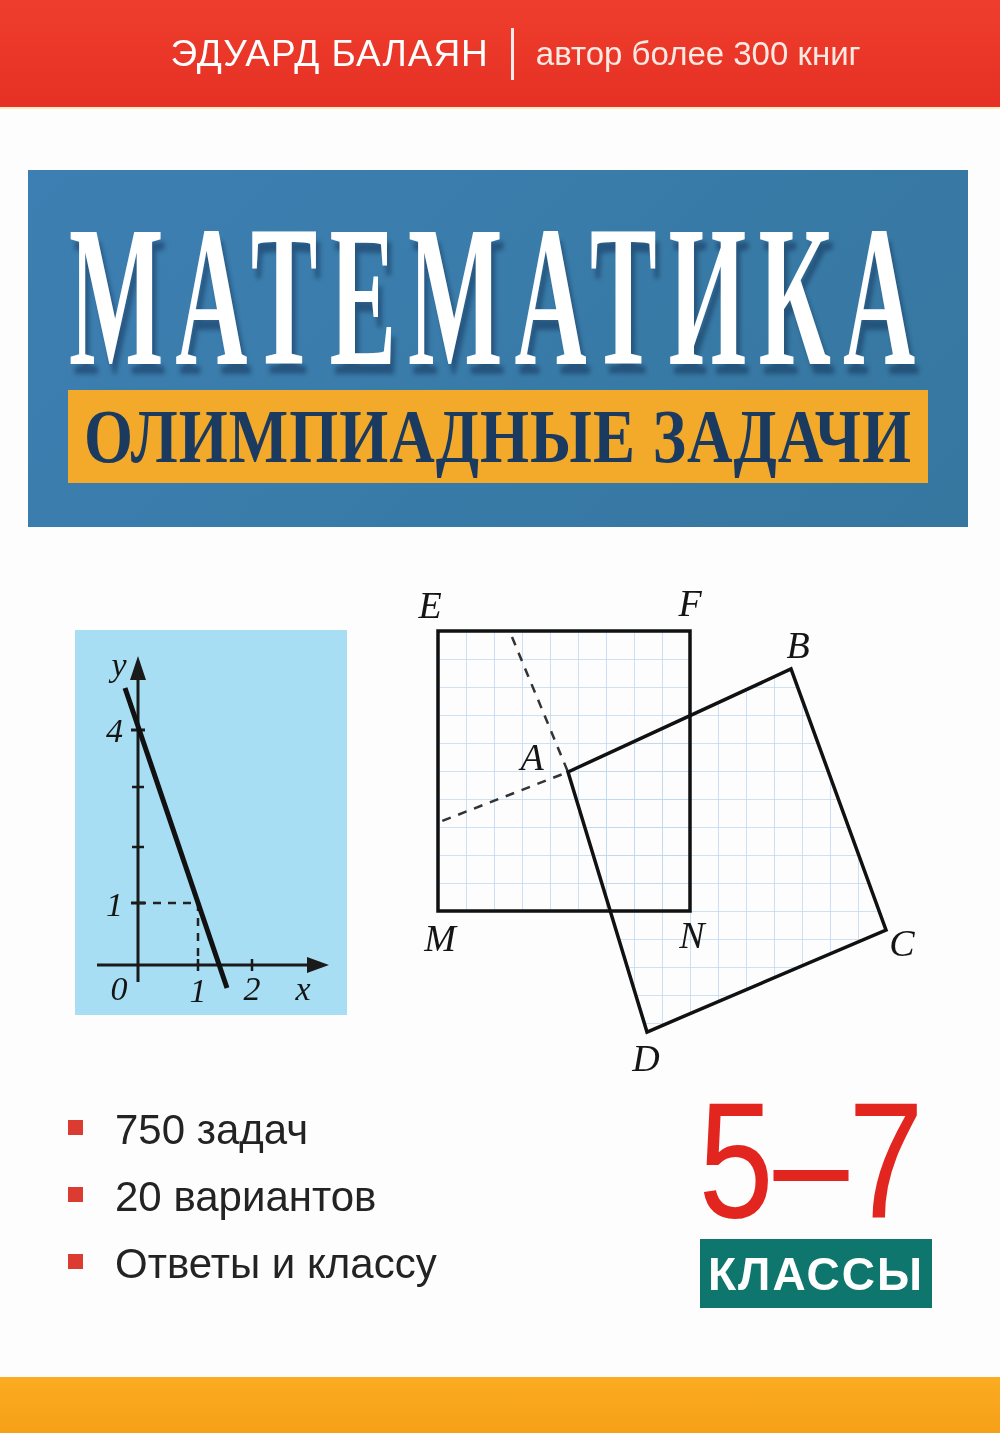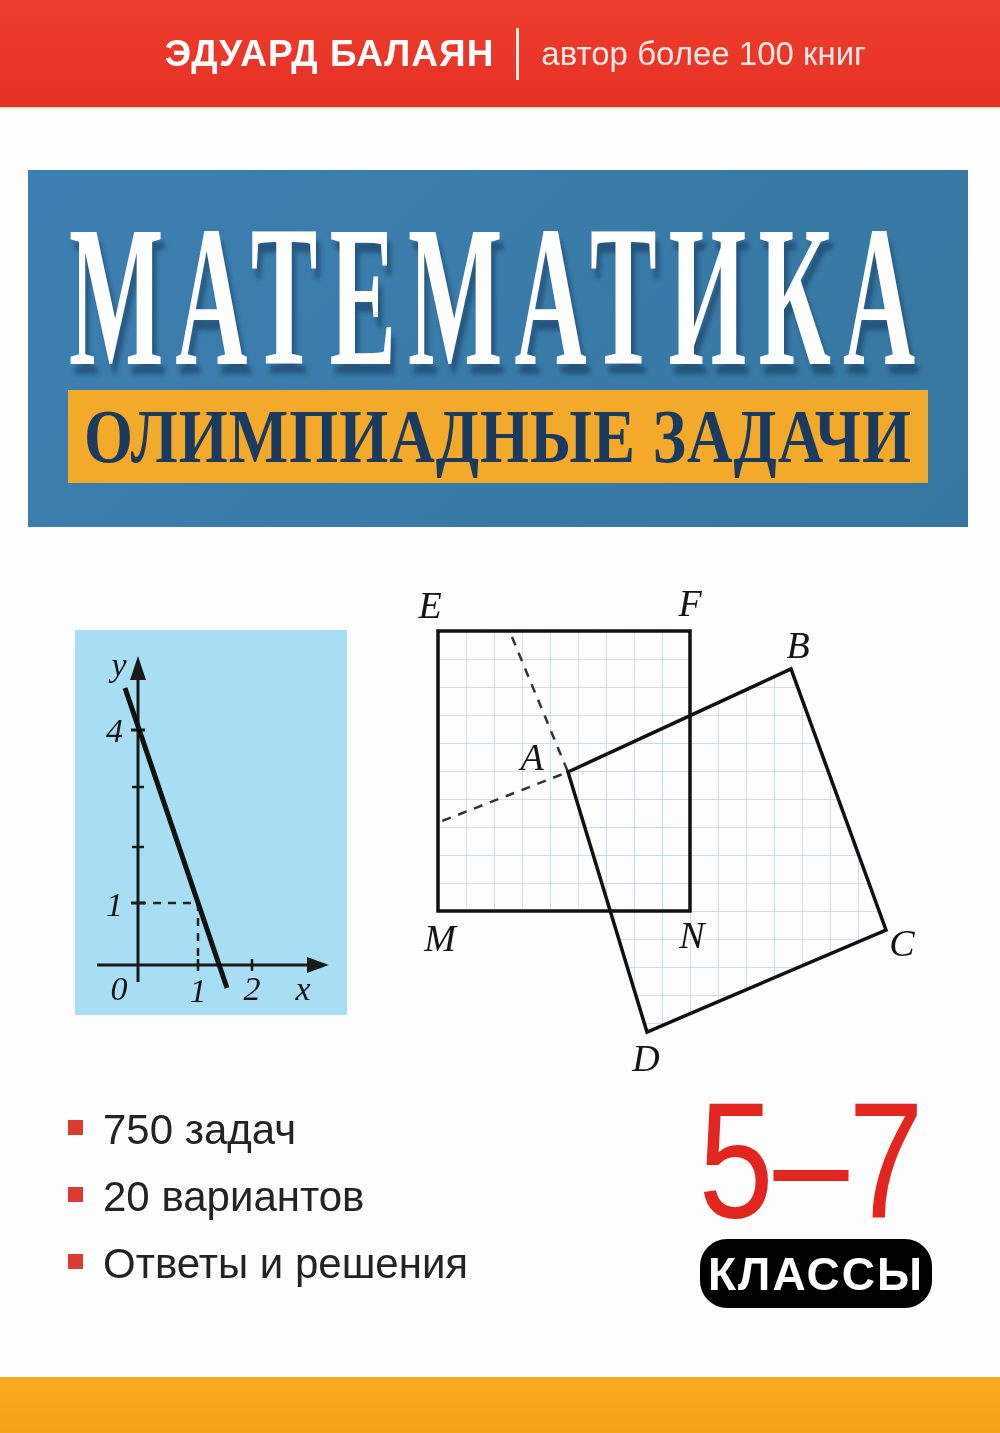--- a/index.html
+++ b/index.html
@@ -10,21 +10,21 @@
     font-family:"Liberation Sans", sans-serif;
     margin:0 auto;
   }
   
   .author-band {
     position:absolute; left:0; top:0; width:1000px; height:107px;
     background:linear-gradient(180deg,#ee3d2d 0%, #e63124 100%);
     display:flex; align-items:center; justify-content:center; gap:22px;
     box-shadow:0 2px 0 rgba(250,220,120,.5);
   }
-  .author-name { color:#ffffff; font-weight:bold; font-size:37px; letter-spacing:1px;margin-left:31px; }
+  .author-name { color:#ffffff; font-weight:normal; font-size:37px; letter-spacing:1px;margin-left:31px; }
   .author-divider { width:3px; height:52px; background:#ffffff; opacity:.9; }
   .author-tagline { color:#fce9e2; font-size:33px; font-weight:normal; }
   
   .title-panel {
     position:absolute; left:28px; top:170px; width:940px; height:357px;
     background:linear-gradient(135deg,#3d7fb2 0%, #35779f 100%);
     font-family:Liberation Serif, serif;
   }
   .book-title {
     position:absolute; left:0; top:26px; width:100%;
@@ -46,53 +46,53 @@
   
   .graph-panel {
     position:absolute; left:75px; top:630px; width:272px; height:385px;
     background:#a7def4;
   }
   
   .geometry-figure { position:absolute; left:410px; top:570px; width:560px; height:512px; }
   .fig-label { font-family:"Liberation Serif","DejaVu Serif",serif; font-style:italic; fill:#151515; }
   
   .features { position:absolute; left:68px; top:1104px; width:560px; list-style:none; }
-  .feature-item { display:flex; gap:20px; margin-bottom:16px; }
+  .feature-item { display:flex; gap:32px; margin-bottom:16px; }
   .bullet {
     flex:0 0 auto; width:15px; height:15px; margin-top:16px;
     background:#dc3b31;
   }
   .feature-text { font-size:42px; line-height:51px; color:#232323; }
   
   .grade-range {
     position:absolute; left:688px; top:1072px; width:246px;
     text-align:center; color:#e2251f; font-size:135px; font-weight:normal;
     line-height:1.08; transform:scaleY(1.22); transform-origin:top center;
     white-space:nowrap;
   }
   .grade-band {
     position:absolute; left:700px; top:1239px; width:232px; height:69px;
-    background:#000000; display:flex; align-items:center; justify-content:center;border-radius:27px;
+    background:#0f766e; display:flex; align-items:center; justify-content:center;
   }
   .grade-label { color:#ffffff; font-weight:bold; font-size:46px; letter-spacing:2px; }
   
   .bottom-band {
     position:absolute; left:0; top:1377px; width:1000px; height:56px;
     background:linear-gradient(180deg,#fbac20 0%, #f6a017 100%);
   }
 </style>
 </head>
 <body>
 
 <div id="cover">
 
   <div class="author-band">
     <span class="author-name">ЭДУАРД БАЛАЯН</span>
     <span class="author-divider"></span>
-    <span class="author-tagline">автор более 100 книг</span>
+    <span class="author-tagline">автор более 300 книг</span>
   </div>
 
   <div class="title-panel">
     <div class="book-title">МАТЕМАТИКА</div>
     <div class="subtitle-band">
       <span class="subtitle-text">ОЛИМПИАДНЫЕ ЗАДАЧИ</span>
     </div>
   </div>
 
   <div class="graph-panel">
@@ -158,21 +158,21 @@
       <span class="feature-text">750 задач</span>
     </li>
     <li class="feature-item">
       <span class="bullet"></span>
       <span class="feature-text">
         <span style="display:block">20 вариантов</span>
       </span>
     </li>
     <li class="feature-item">
       <span class="bullet"></span>
-      <span class="feature-text">Ответы и решения</span>
+      <span class="feature-text">Ответы и классу</span>
     </li>
   </ul>
 
   <div class="grade-range">5–7</div>
   <div class="grade-band">
     <span class="grade-label">КЛАССЫ</span>
   </div>
 
   <div class="bottom-band"></div>
 

